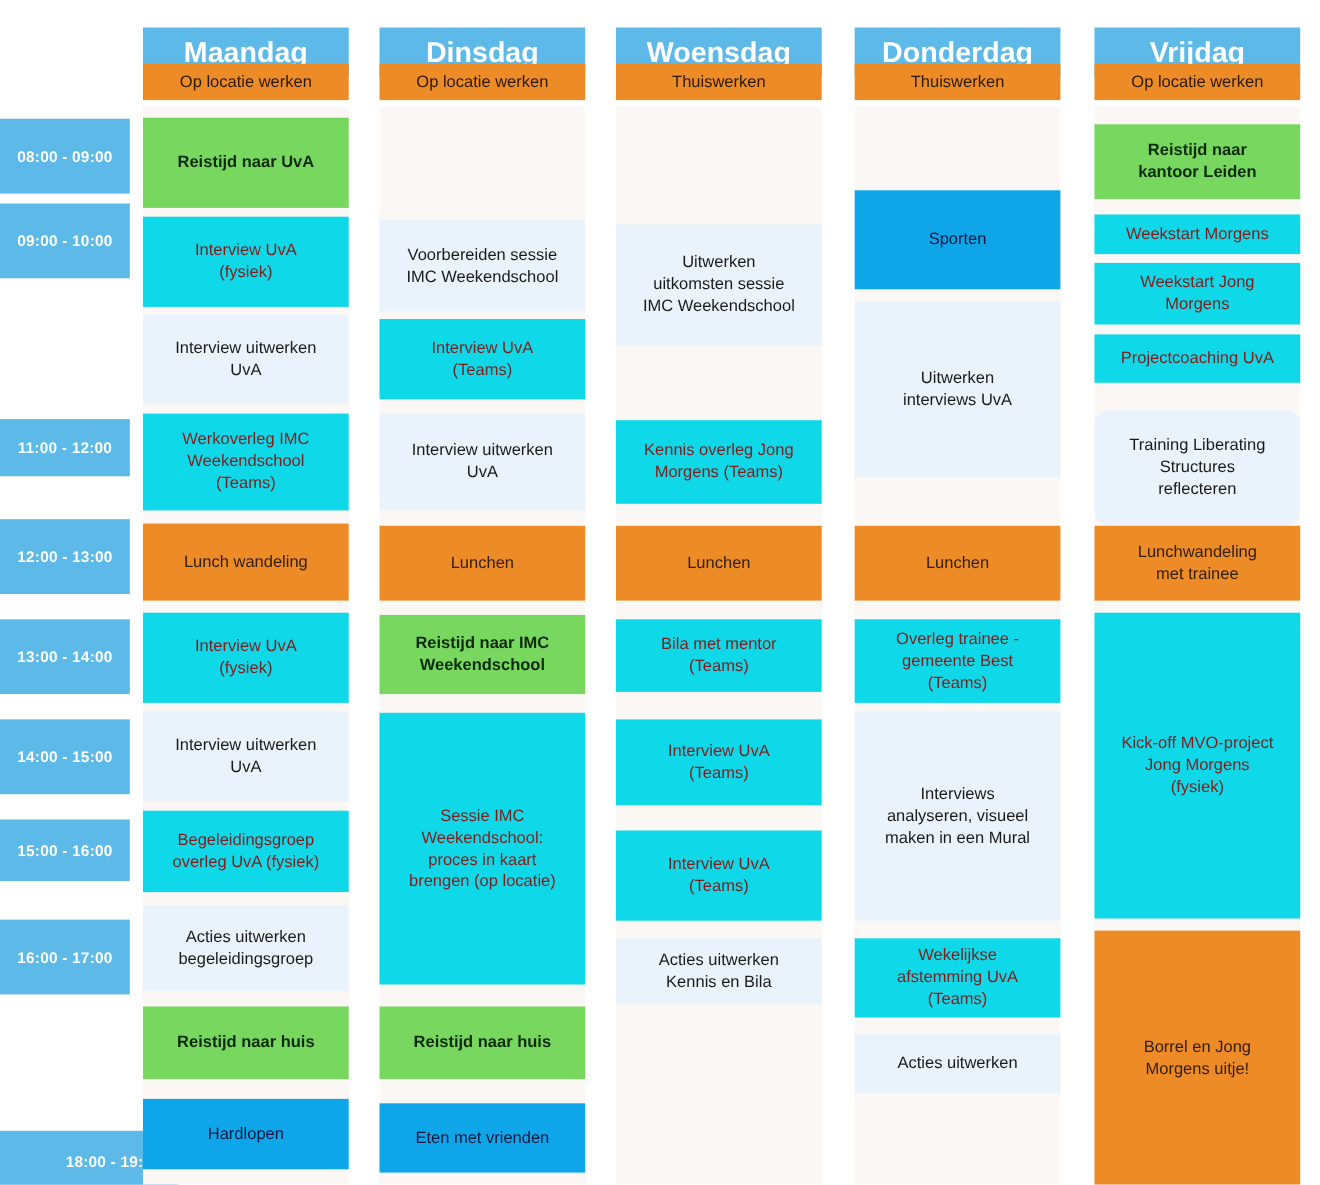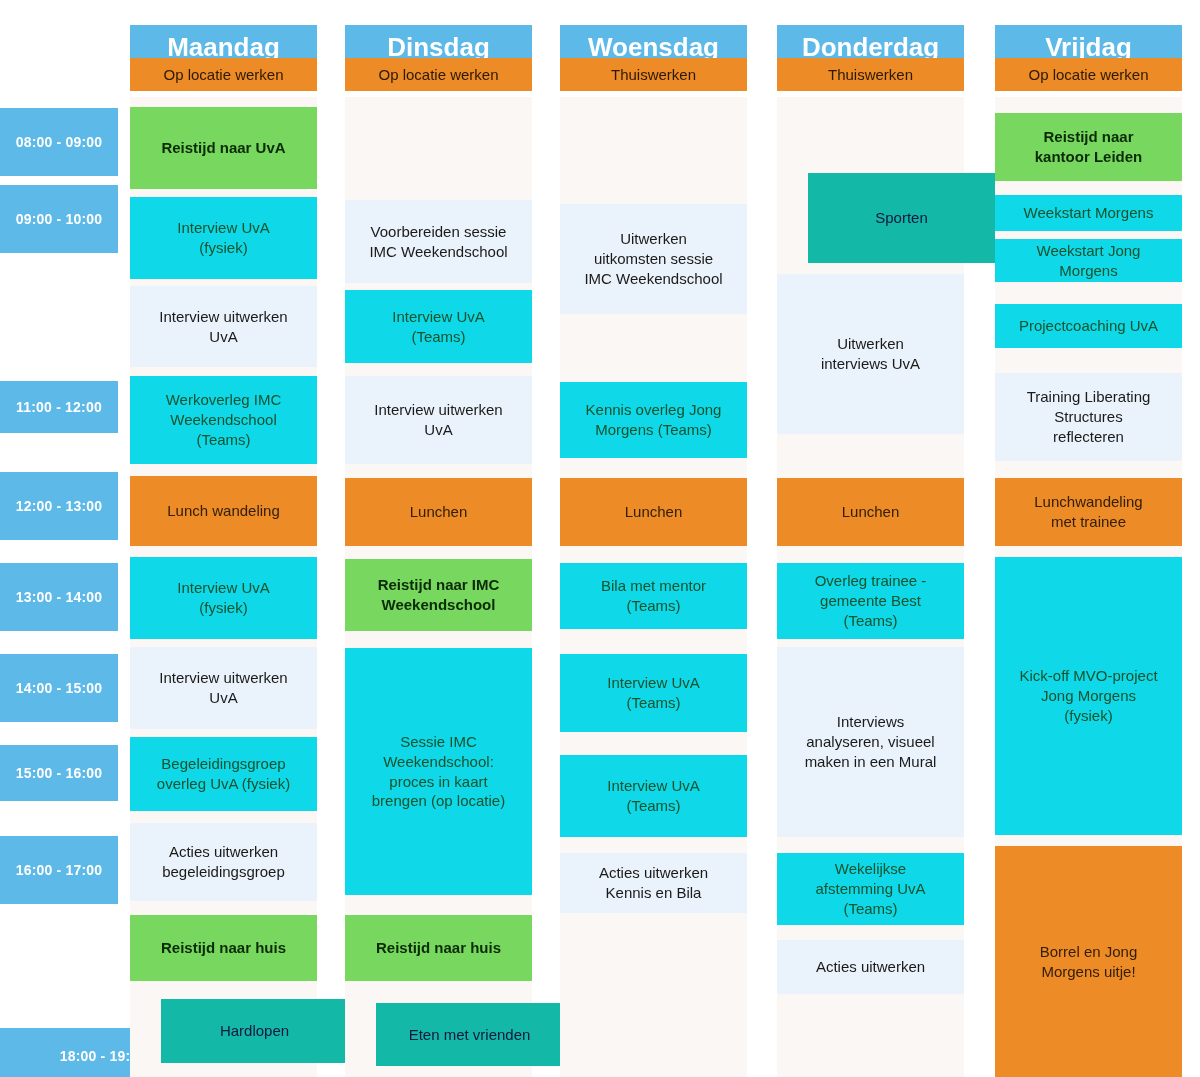--- a/index.html
+++ b/index.html
@@ -93,24 +93,24 @@
     box-sizing: border-box;
     padding: 4px 8px;
     display: flex;
     align-items: center;
     justify-content: center;
     text-align: center;
     font-size: 15px;
     line-height: 1.32;
     color: #12343b;
   }
-  .event.c-cyan   { background: #0FD8E8; color: #14532d; }
+  .event.c-cyan   { background: #0FD8E8; color: #7f1d1d; }
   .event.c-green  { background: #77D75F; color: #0b2b07; font-weight: bold; }
   .event.c-orange { background: #ED8B26; color: #34200a; }
-  .event.c-purple { background: #14b8a6; color: #10183f; margin-left: 31px; }
+  .event.c-purple { background: #0ea5e9; color: #10183f; }
   .event.c-pale   { background: #EAF3FB; color: #1a1a1a; }
 </style>
 </head>
 <body>
 
 <div id="schedule">
 
   <div class="time-col">
       <div class="time-slot" style="top: 108px; height: 68px;">08:00 - 09:00</div>
       <div class="time-slot" style="top: 185px; height: 68px;">09:00 - 10:00</div>
@@ -176,22 +176,22 @@
         <div class="event c-pale" style="top: 647px; height: 190px;">Interviews<br>analyseren, visueel<br>maken in een Mural</div>
         <div class="event c-cyan" style="top: 853px; height: 72px;">Wekelijkse<br>afstemming UvA<br>(Teams)</div>
         <div class="event c-pale" style="top: 940px; height: 54px;">Acties uitwerken</div>
       </div>
       <div class="day-col" style="left: 995px;">
         <div class="col-body"></div>
         <div class="day-head">Vrijdag</div>
         <div class="day-sub">Op locatie werken</div>
         <div class="event c-green" style="top: 113px; height: 68px;">Reistijd naar<br>kantoor Leiden</div>
         <div class="event c-cyan" style="top: 195px; height: 36px;">Weekstart Morgens</div>
-        <div class="event c-cyan" style="top: 239px; height: 43px;">Weekstart Jong<br>Morgens</div>
+        <div class="event c-cyan" style="top: 239px; height: 56px;">Weekstart Jong<br>Morgens</div>
         <div class="event c-cyan" style="top: 304px; height: 44px;">Projectcoaching UvA</div>
-        <div class="event c-pale" style="top: 373px; height: 88px;">Training Liberating<br>Structures<br>reflecteren</div>
+        <div class="event c-pale" style="top: 373px; height: 104px; border-radius: 12px;">Training Liberating<br>Structures<br>reflecteren</div>
         <div class="event c-orange" style="top: 478px; height: 68px;">Lunchwandeling<br>met trainee</div>
         <div class="event c-cyan" style="top: 557px; height: 278px;">Kick-off MVO-project<br>Jong Morgens<br>(fysiek)</div>
         <div class="event c-orange" style="top: 846px; height: 231px;">Borrel en Jong<br>Morgens uitje!</div>
       </div>
     </div>
 
 </div>
 
 </body></html>

